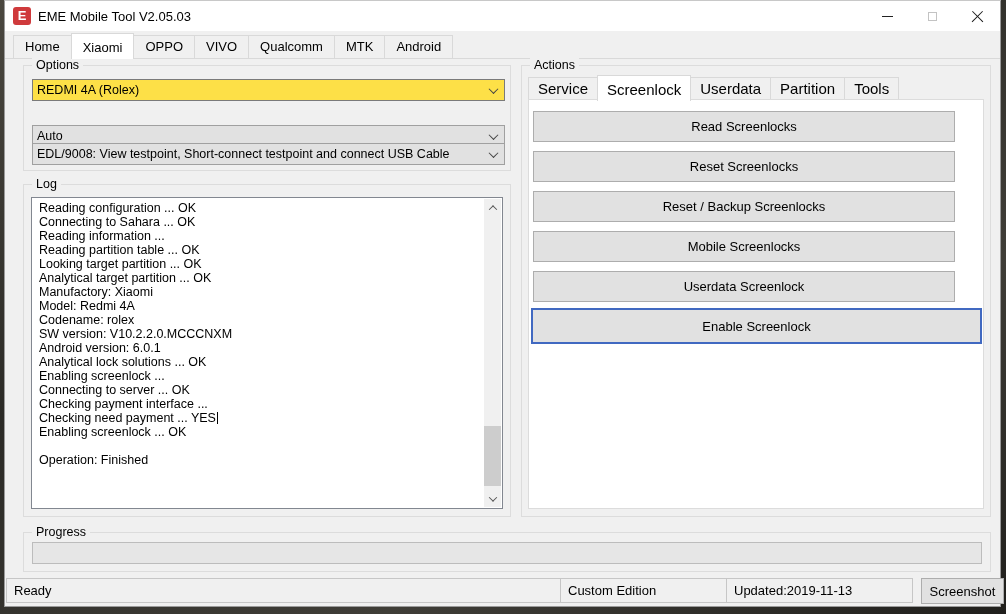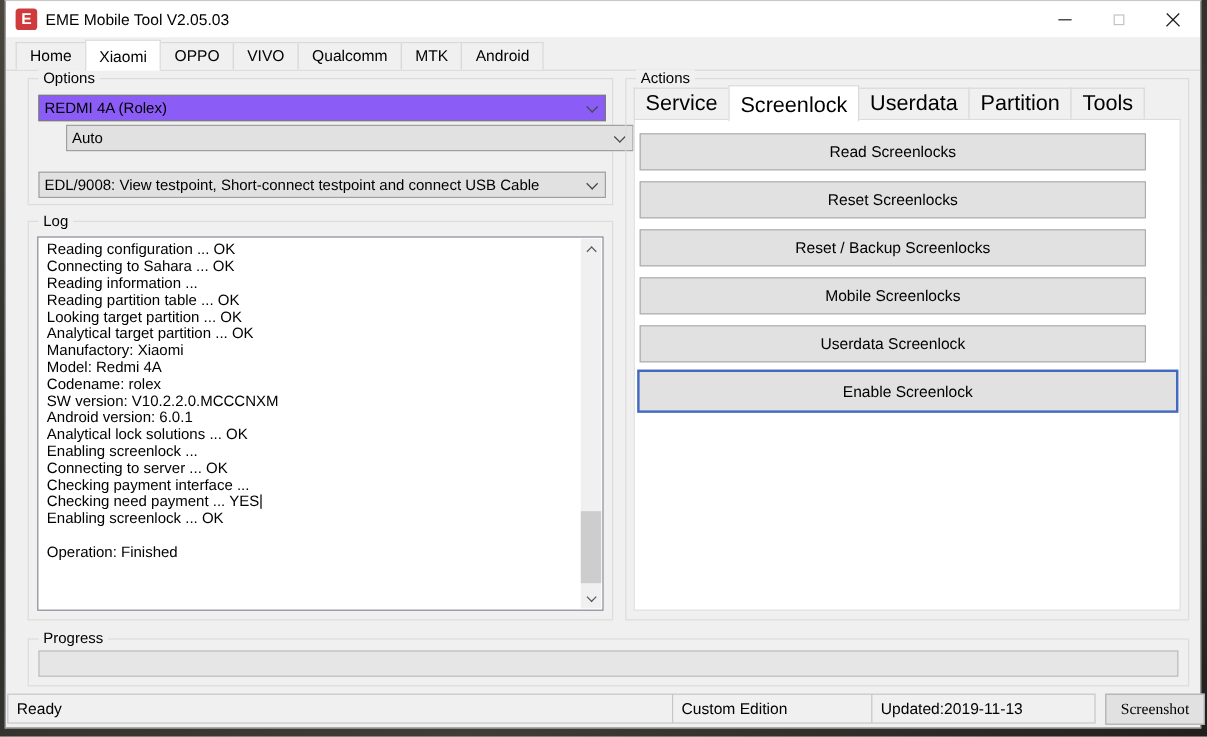--- a/index.html
+++ b/index.html
@@ -32,62 +32,62 @@
     padding-left:8px;border-bottom:1px solid var(--tab-border);}
   .tab{padding:3px 11px 4px;background:var(--window-bg);border:1px solid var(--tab-border);
     border-bottom:none;margin-right:-1px;font-size:13px;white-space:nowrap;cursor:default;}
   .tab.selected{background:#fff;padding-top:6px;margin-bottom:-1px;position:relative;z-index:2;margin-top:36px;}
   
   .groupbox{position:absolute;border:1px solid var(--group-border);}
   .gb-label{position:absolute;top:-8px;left:8px;background:var(--window-bg);padding:0 4px;font-size:12.5px;}
   
   .combo{position:absolute;left:8px;width:473px;height:22px;border:1px solid #a0a0a0;
     background:var(--button-face);display:flex;align-items:center;cursor:default;}
-  .combo.white{background:#8b5cf6;border-color:#7a7a7a;}
+  .combo.white{background:#fde047;border-color:#7a7a7a;}
   .combo-text{margin-left:4px;font-size:12.5px;white-space:nowrap;overflow:hidden;}
   .chev{margin-left:auto;margin-right:7px;width:7px;height:7px;border-right:1.4px solid #444;
     border-bottom:1.4px solid #444;transform:rotate(45deg) translate(-1px,-1px);flex:0 0 auto;}
   
   .logarea{position:absolute;left:7px;right:7px;top:12px;bottom:7px;background:#fff;
     border:1px solid var(--log-border);}
   .loglines{position:absolute;left:0;top:0;right:18px;bottom:0;padding:3px 0 0 7px;overflow:hidden;}
   .logline{font-size:12.5px;line-height:14px;white-space:pre;}
   .caret{display:inline-block;width:1px;height:12px;background:#000;vertical-align:-2px;margin-left:1px;}
   .vscroll{position:absolute;top:1px;right:1px;bottom:1px;width:17px;background:#f0f0f0;
     display:flex;flex-direction:column;}
   .sb-btn{height:17px;display:flex;align-items:center;justify-content:center;}
   .sb-chev{width:6px;height:6px;border-right:1.4px solid #555;border-bottom:1.4px solid #555;}
   .sb-chev.up{transform:rotate(-135deg) translate(-1px,-1px);}
   .sb-chev.down{transform:rotate(45deg) translate(-1px,-1px);}
   .sb-track{flex:1;position:relative;}
   .sb-thumb{position:absolute;left:0;right:0;top:210px;height:60px;background:var(--scroll-thumb);}
   
   .atabstrip{position:absolute;left:6px;right:6px;top:13px;height:21px;display:flex;align-items:flex-end;}
   .atab{padding:2px 9px 3px;background:var(--window-bg);border:1px solid var(--tab-border);
-    border-bottom:none;margin-right:-1px;font-size:18px;white-space:nowrap;cursor:default;}
+    border-bottom:none;margin-right:-1px;font-size:15px;white-space:nowrap;cursor:default;}
   .atab.selected{background:#fff;padding-top:5px;margin-bottom:-1px;position:relative;z-index:2;}
   .apage{position:absolute;left:6px;right:6px;top:33px;bottom:7px;background:#fff;
     border:1px solid var(--group-border);}
   .abtn{position:absolute;left:4px;width:422px;height:31px;background:var(--button-face);
     border:1px solid var(--button-border);display:flex;align-items:center;justify-content:center;
     font-size:13px;cursor:default;}
   .abtn.focused{left:2px;width:451px;height:36px;border:2px solid var(--focus-blue);}
   
   .pbar{position:absolute;left:8px;top:9px;width:950px;height:22px;background:#e6e6e6;
     border:1px solid #bcbcbc;}
   .pfill{height:100%;background:#06b025;width:0;}
   
   .statusbar{position:absolute;left:1px;top:577px;width:907px;height:25px;display:flex;}
   .sb-section{border:1px solid #c6c6c6;background:var(--window-bg);display:flex;align-items:center;
     padding-left:7px;font-size:13px;white-space:nowrap;}
   .sb-section + .sb-section{margin-left:-1px;}
   .sb-status{width:555px;} .sb-edition{width:167px;} .sb-updated{flex:1;}
   .screenshot-btn{position:absolute;left:916px;top:577px;width:83px;height:26px;
     background:var(--button-face);border:1px solid var(--button-border);display:flex;
-    align-items:center;justify-content:center;font-size:13px;cursor:default;font-family:Liberation Serif, serif;}
+    align-items:center;justify-content:center;font-size:13px;cursor:default;}
 </style>
 </head>
 <body>
 
 <div class="screen">
   <div class="window">
 
     <div class="titlebar">
       <div class="app-icon">E</div>
       <div class="title">EME Mobile Tool V2.05.03</div>
@@ -113,21 +113,21 @@
         <div class="tab">MTK</div>
         <div class="tab">Android</div>
       </div>
 
     <div class="groupbox" style="left:18px;top:64px;width:488px;height:106px;">
       <span class="gb-label">Options</span>
       <div class="combo white" style="top:13px;">
         <span class="combo-text">REDMI 4A (Rolex)</span>
         <span class="chev"></span>
       </div>
-      <div class="combo" style="top:38px;margin-left:23px;">
+      <div class="combo" style="top:59px;">
         <span class="combo-text">Auto</span>
         <span class="chev"></span>
       </div>
       <div class="combo" style="top:77px;">
         <span class="combo-text">EDL/9008: View testpoint, Short-connect testpoint and connect USB Cable</span>
         <span class="chev"></span>
       </div>
     </div>
 
     <div class="groupbox" style="left:18px;top:183px;width:488px;height:333px;">

